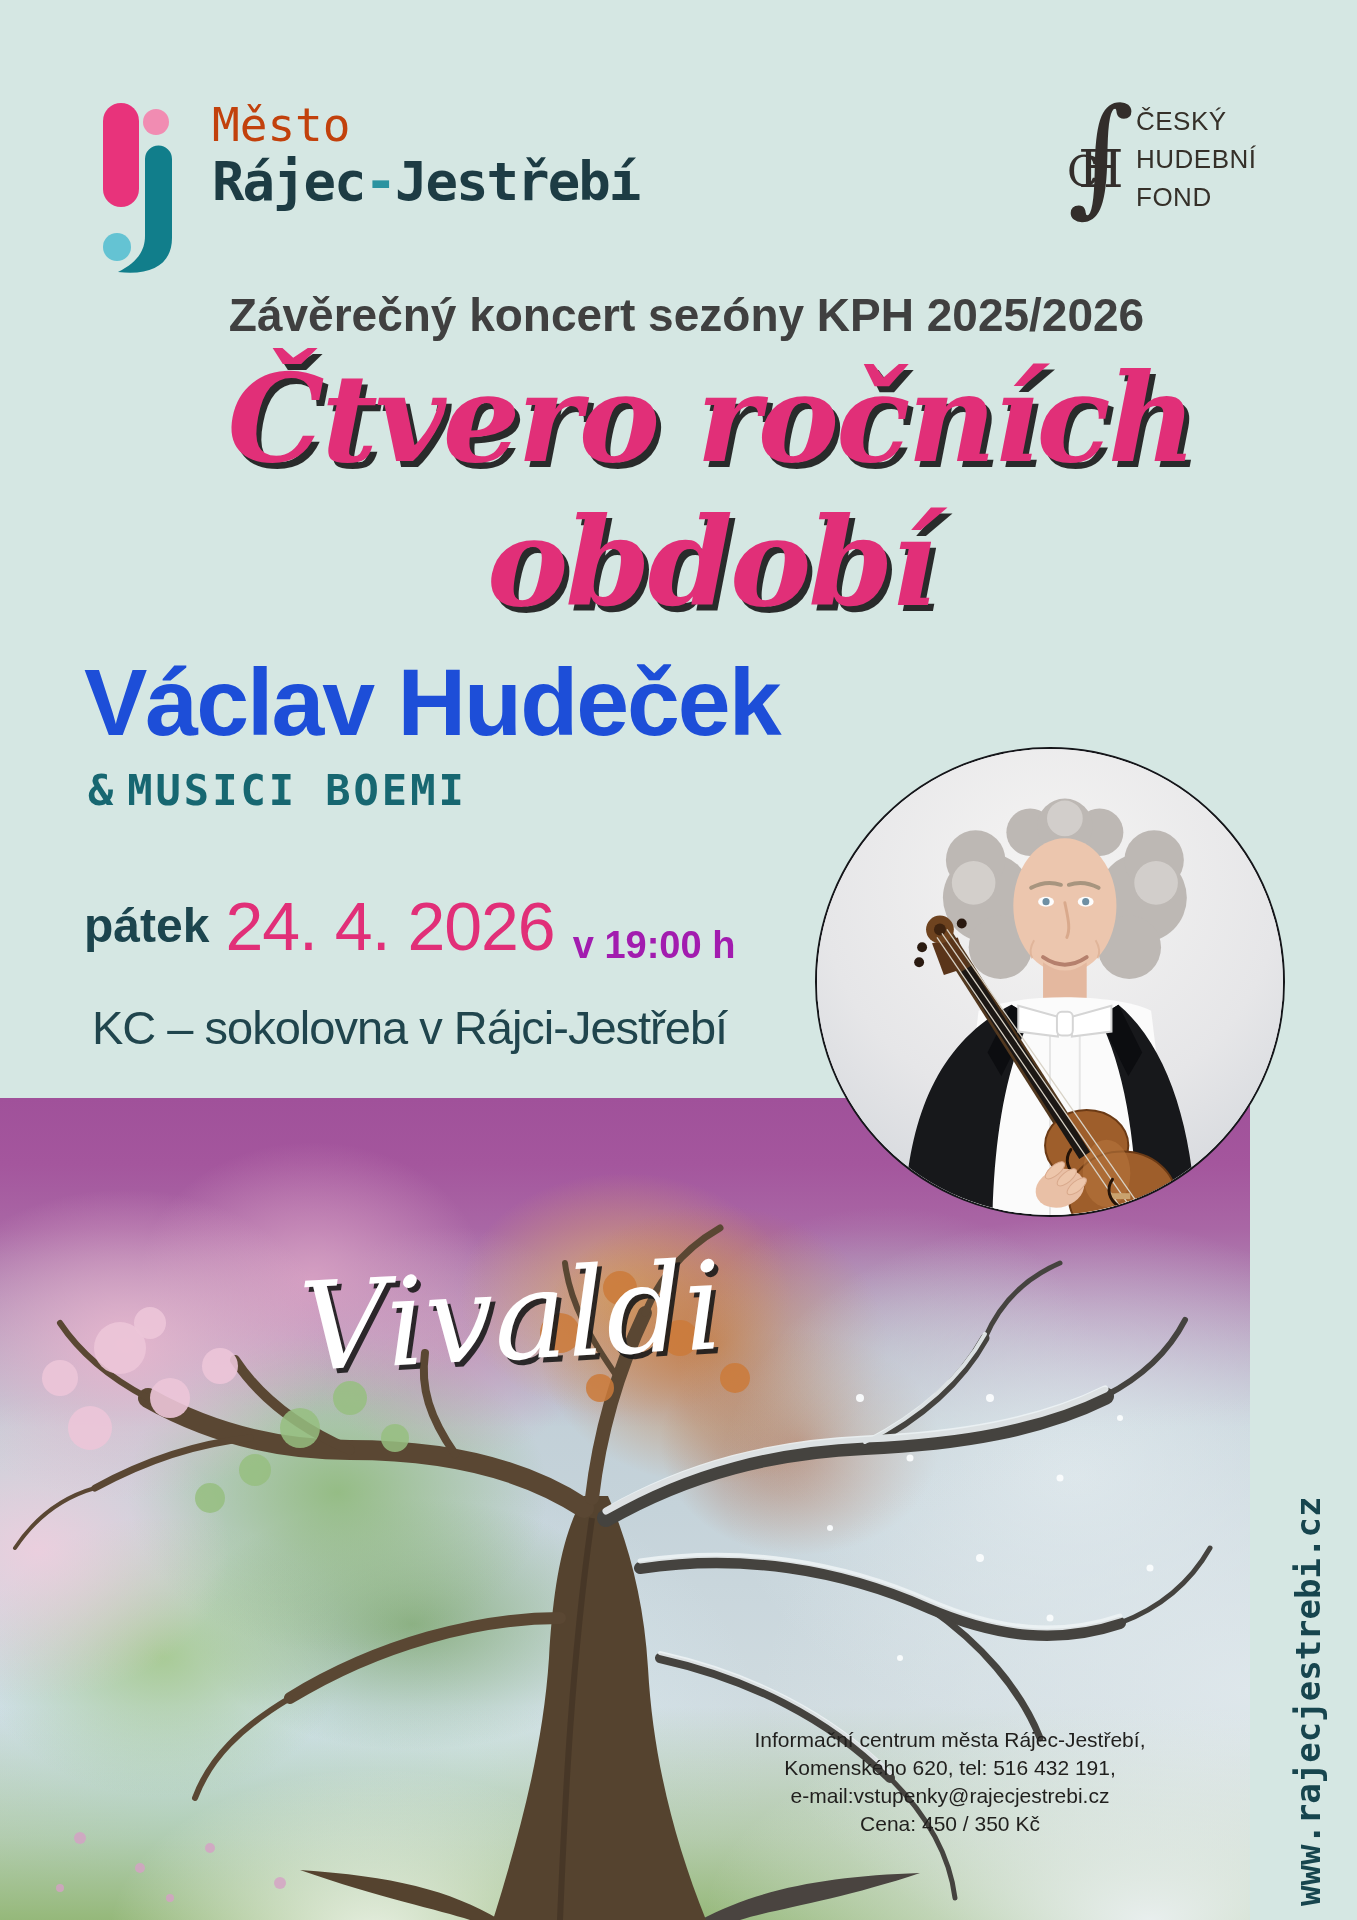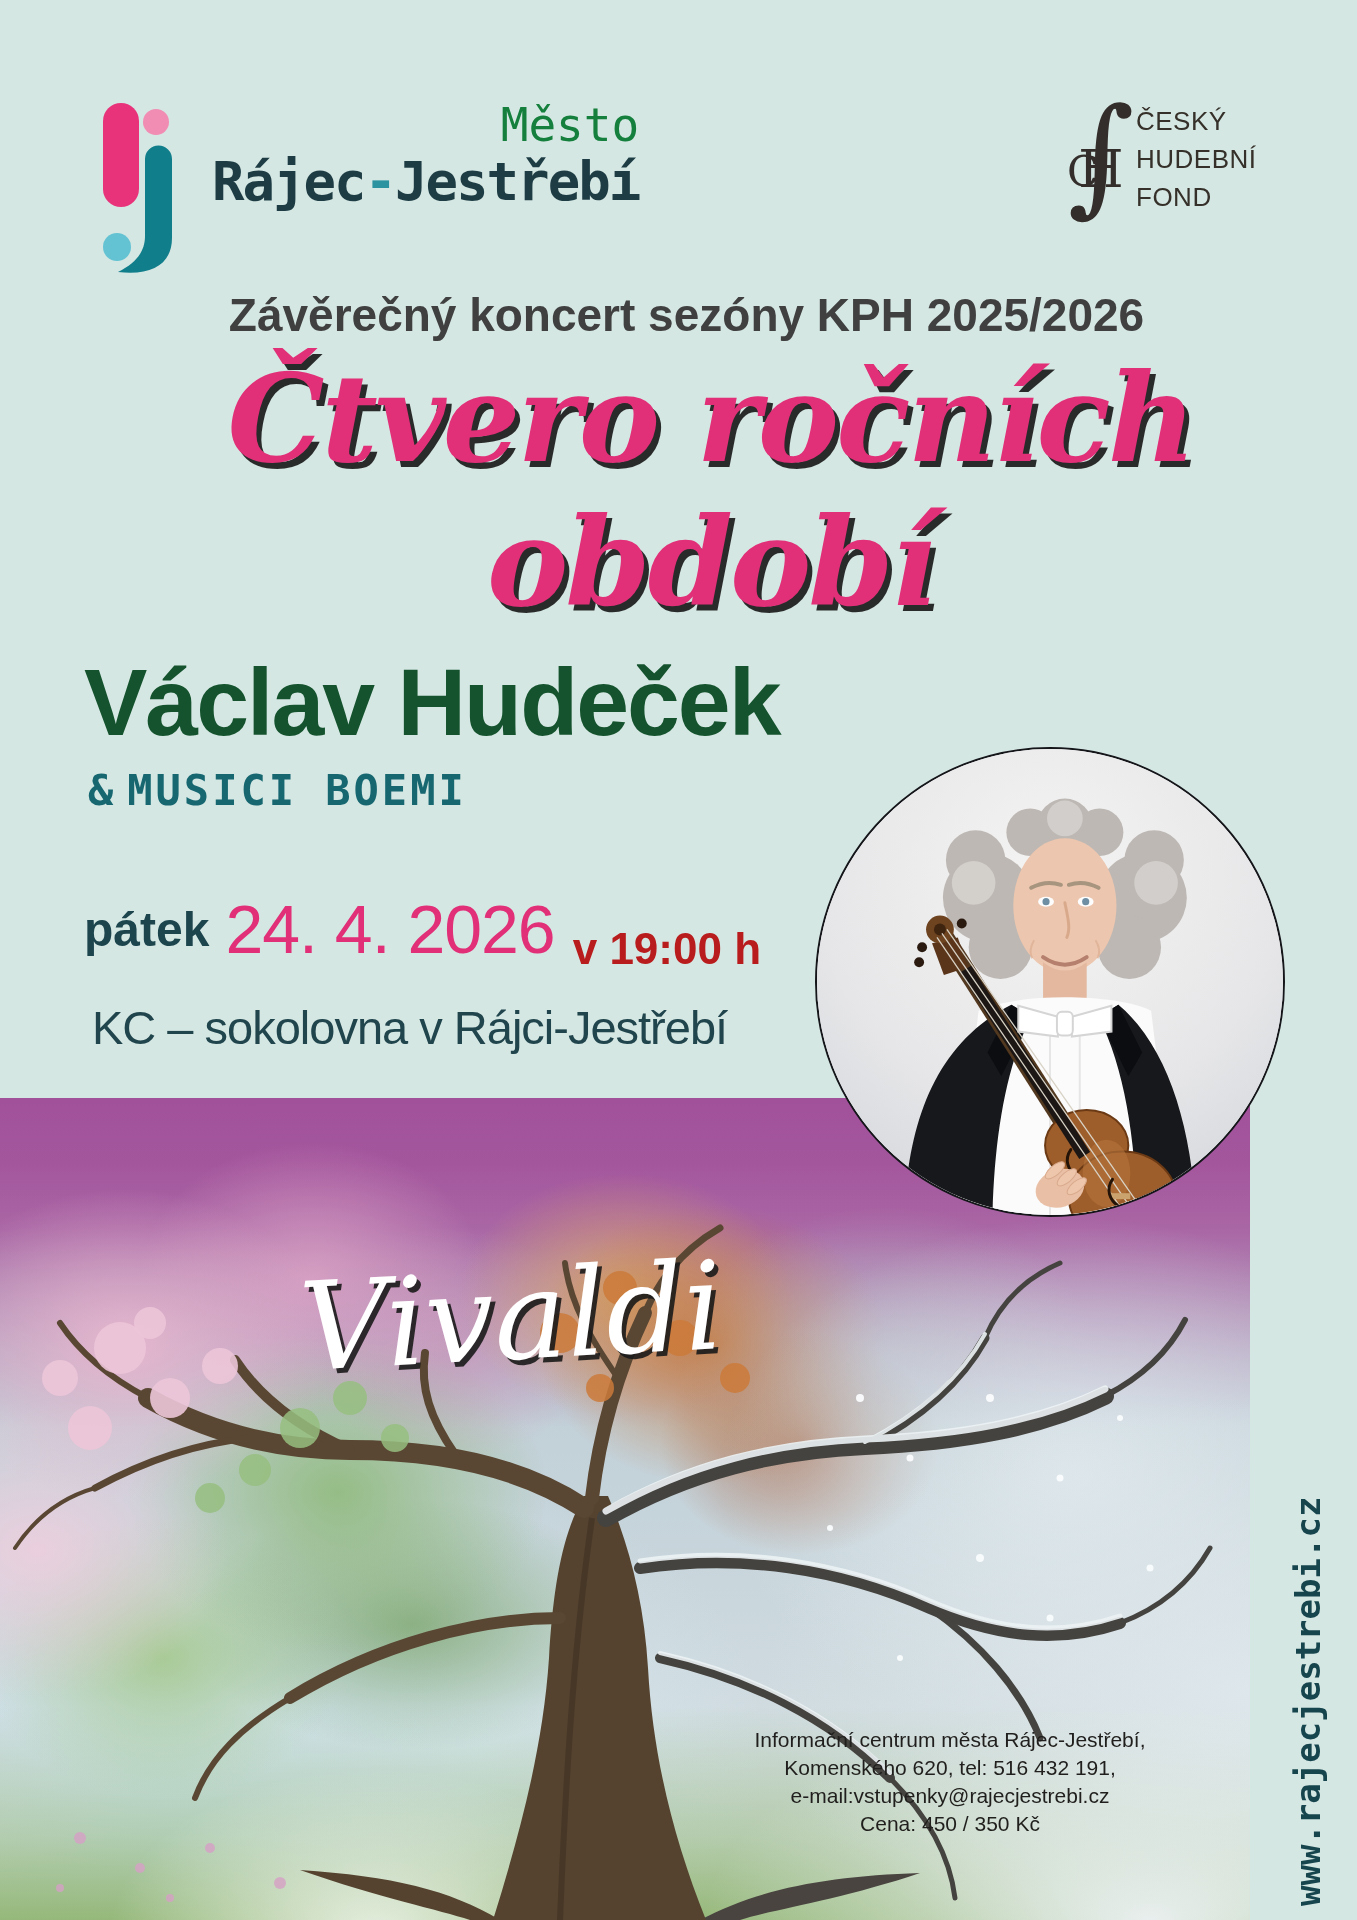--- a/index.html
+++ b/index.html
@@ -2,46 +2,46 @@
 <html><head>
 <meta charset="utf-8">
 <style>
   html,body{margin:0;padding:0;background:#9aa3a5;}
   .poster{position:relative;width:1357px;height:1920px;margin:0 auto;background:#d5e7e3;overflow:hidden;
           font-family:"Liberation Sans",sans-serif;}
 
   
   .city-mark{position:absolute;left:100px;top:98px;width:80px;height:190px;}
   .city-text{position:absolute;left:212px;top:100px;}
-  .city-line1{font-family:"DejaVu Sans Mono",monospace;font-size:46px;font-weight:500;color:#15803d;line-height:1.1;text-align:right;}
+  .city-line1{font-family:"DejaVu Sans Mono",monospace;font-size:46px;font-weight:500;color:#c2410c;line-height:1.1;}
   .city-line2{font-family:"DejaVu Sans Mono",monospace;font-size:54px;font-weight:700;color:#1d3c44;line-height:1.15;letter-spacing:-2px;}
   .city-line2 .hyphen{color:#2b93a0;}
 
   
   .chf-mono{position:absolute;left:1068px;top:94px;width:64px;height:136px;}
   .chf-text{position:absolute;left:1136px;top:102px;font-size:26px;line-height:38px;color:#353029;letter-spacing:.5px;}
 
   
   .season-header{position:absolute;left:8px;top:288px;width:1357px;text-align:center;
                  font-size:46px;font-weight:600;color:#404040;}
   .main-title{position:absolute;left:0;top:346px;width:1357px;margin:0;text-align:center;
               font-family:"DejaVu Serif",serif;font-style:italic;font-weight:700;
               font-size:122px;letter-spacing:-3px;color:#e12f78;
               text-shadow:5px 6px 0 rgba(22,22,22,.9);padding-left:32px;}
   .artist{position:absolute;left:84px;top:648px;margin:0;font-size:95px;font-weight:700;
-          letter-spacing:-2px;color:#14532d;}
+          letter-spacing:-2px;color:#1d4ed8;}
   .ensemble{position:absolute;left:88px;top:766px;display:flex;align-items:baseline;color:#176771;}
   .ensemble .amp{font-family:"DejaVu Sans Mono",monospace;font-weight:700;font-size:42px;margin-right:14px;}
   .ensemble .ens-prefix{font-family:"DejaVu Sans Mono",monospace;font-size:38px;margin-right:14px;}
   .ensemble .ens-name{font-family:"DejaVu Sans Mono",monospace;font-weight:700;font-size:42px;letter-spacing:3px;}
 
   .event-line{position:absolute;left:84px;top:884px;display:flex;align-items:center;}
   .event-line .day{font-size:48px;font-weight:700;color:#1c454e;margin-right:16px;}
   .event-line .date{font-size:68px;font-weight:400;color:#e12f78;letter-spacing:-1px;margin-right:18px;}
-  .event-line .time{font-size:44px;font-weight:700;color:#b91c1c;margin-top:40px;}
+  .event-line .time{font-size:38px;font-weight:700;color:#a21caf;margin-top:40px;}
   .venue{position:absolute;left:92px;top:1000px;font-size:47px;font-weight:400;letter-spacing:-1px;color:#20454d;}
 
   
   .photo{position:absolute;left:815px;top:747px;width:470px;height:470px;border-radius:50%;
          overflow:hidden;border:2px solid #15161a;box-sizing:border-box;z-index:5;background:#e6e7e9;}
   .photo svg{display:block;width:100%;height:100%;}
 
   
   .painting{position:absolute;left:0;top:1098px;width:1250px;height:822px;z-index:2;background:
     radial-gradient(ellipse 380px 240px at 30% 102%, rgba(252,253,252,.8), rgba(252,253,252,0) 70%),

